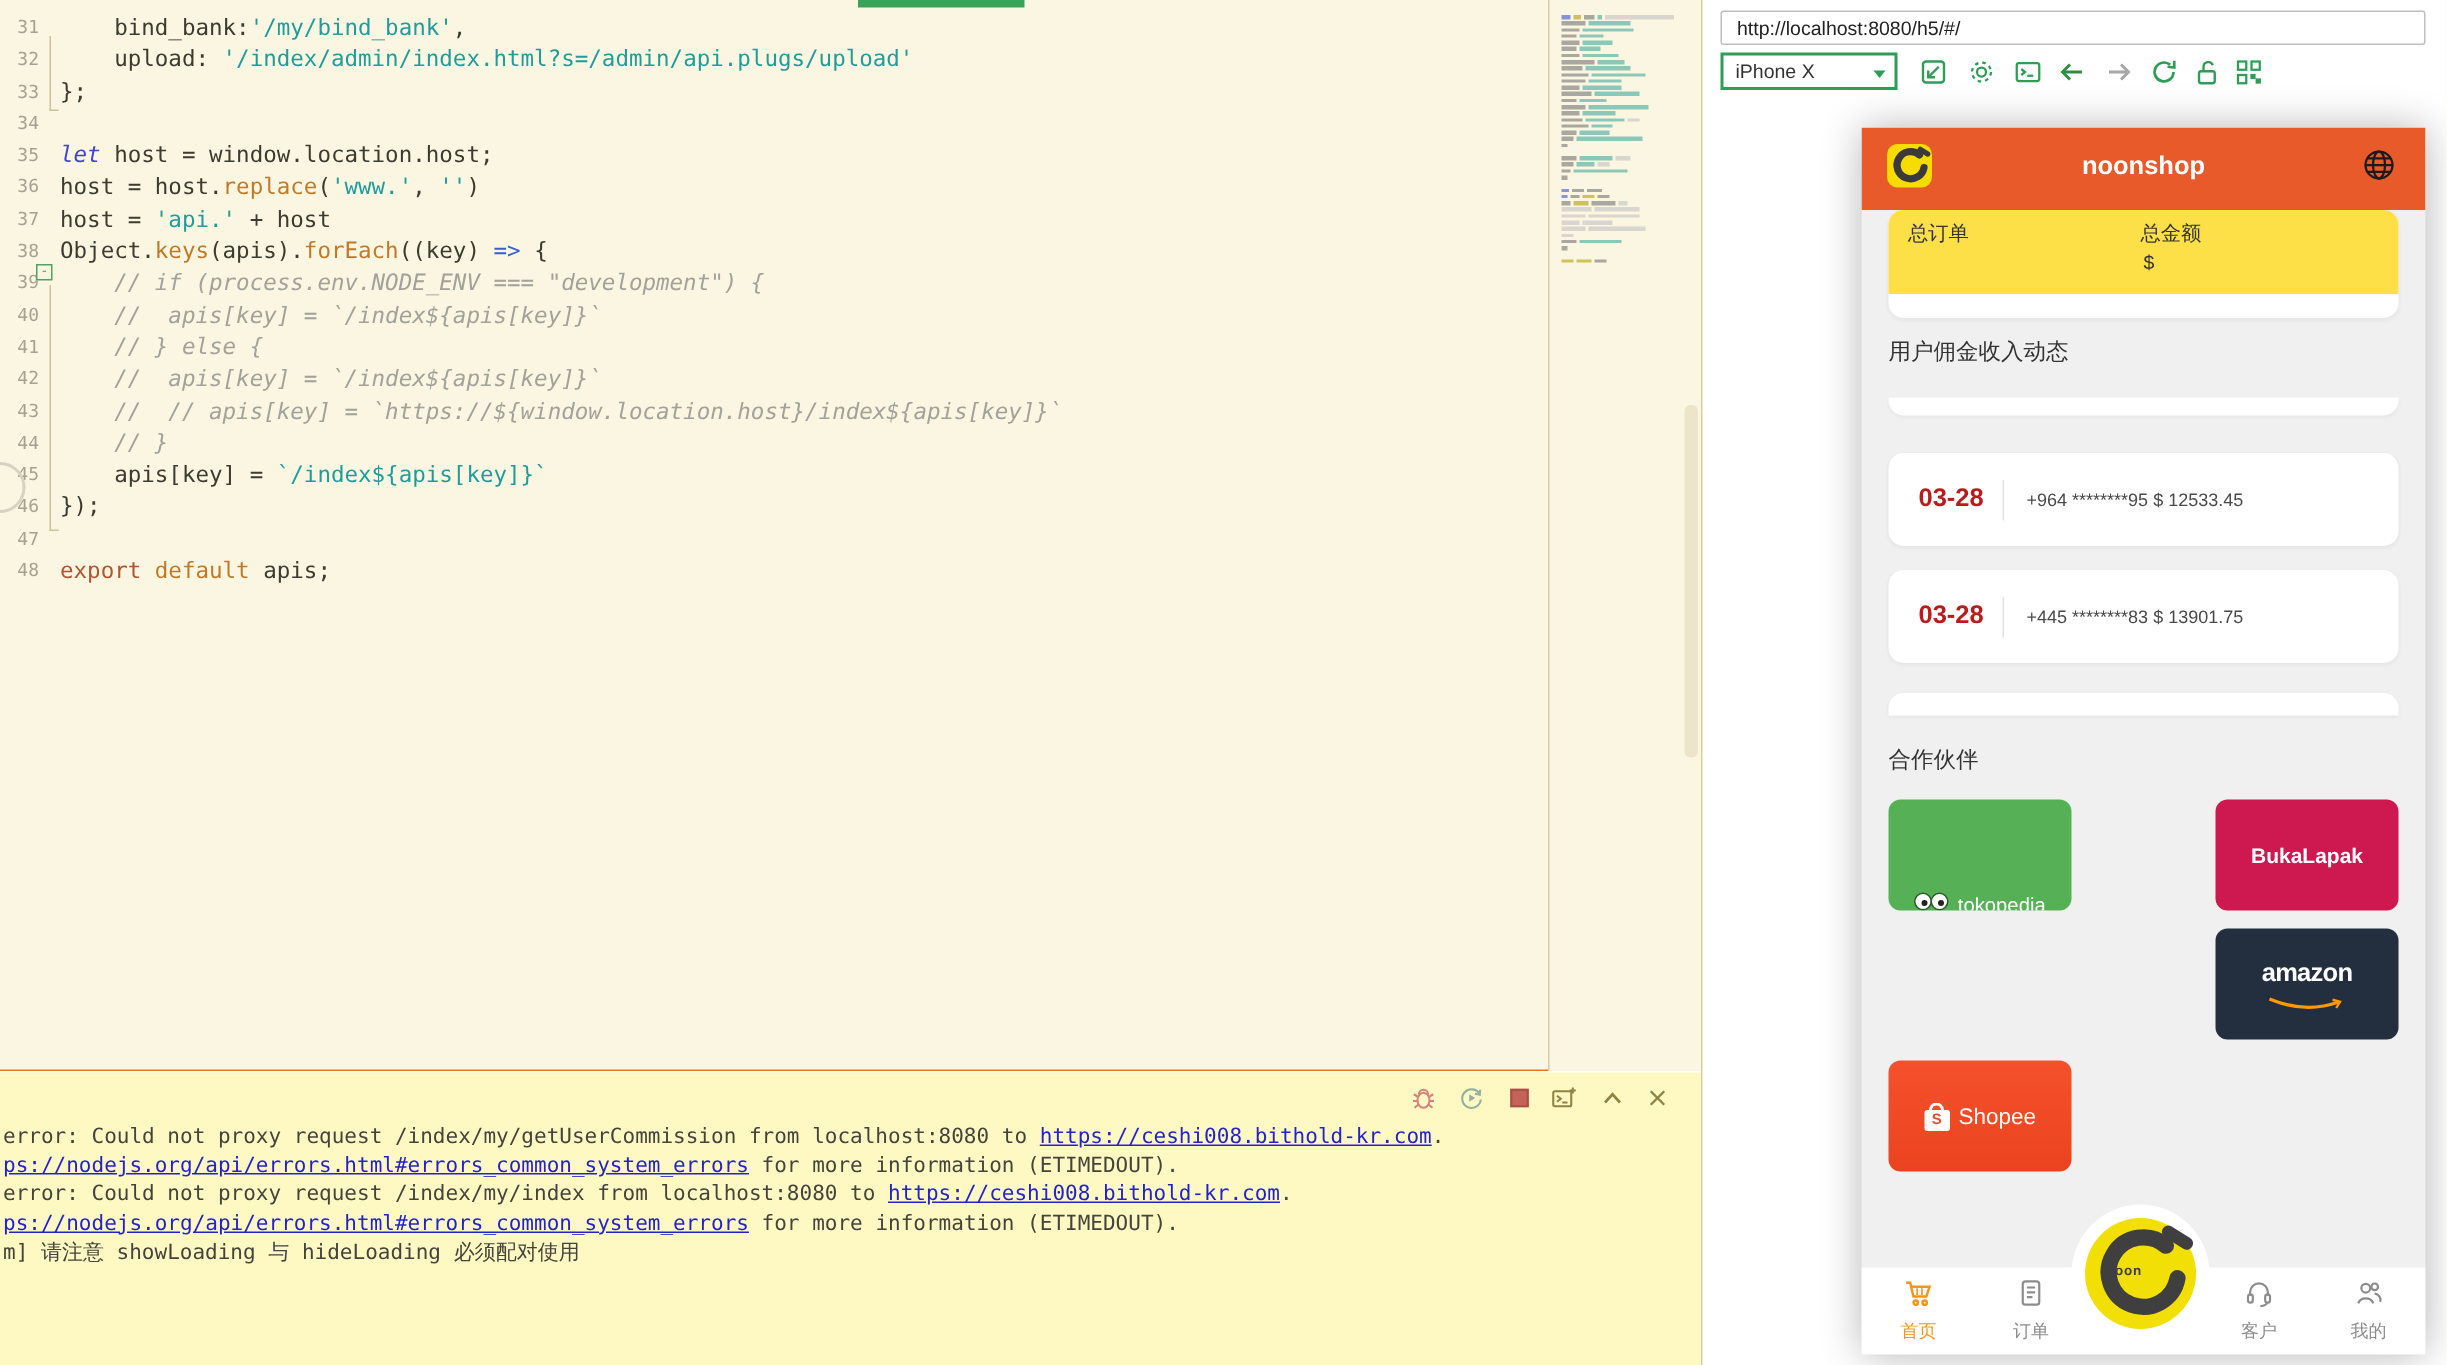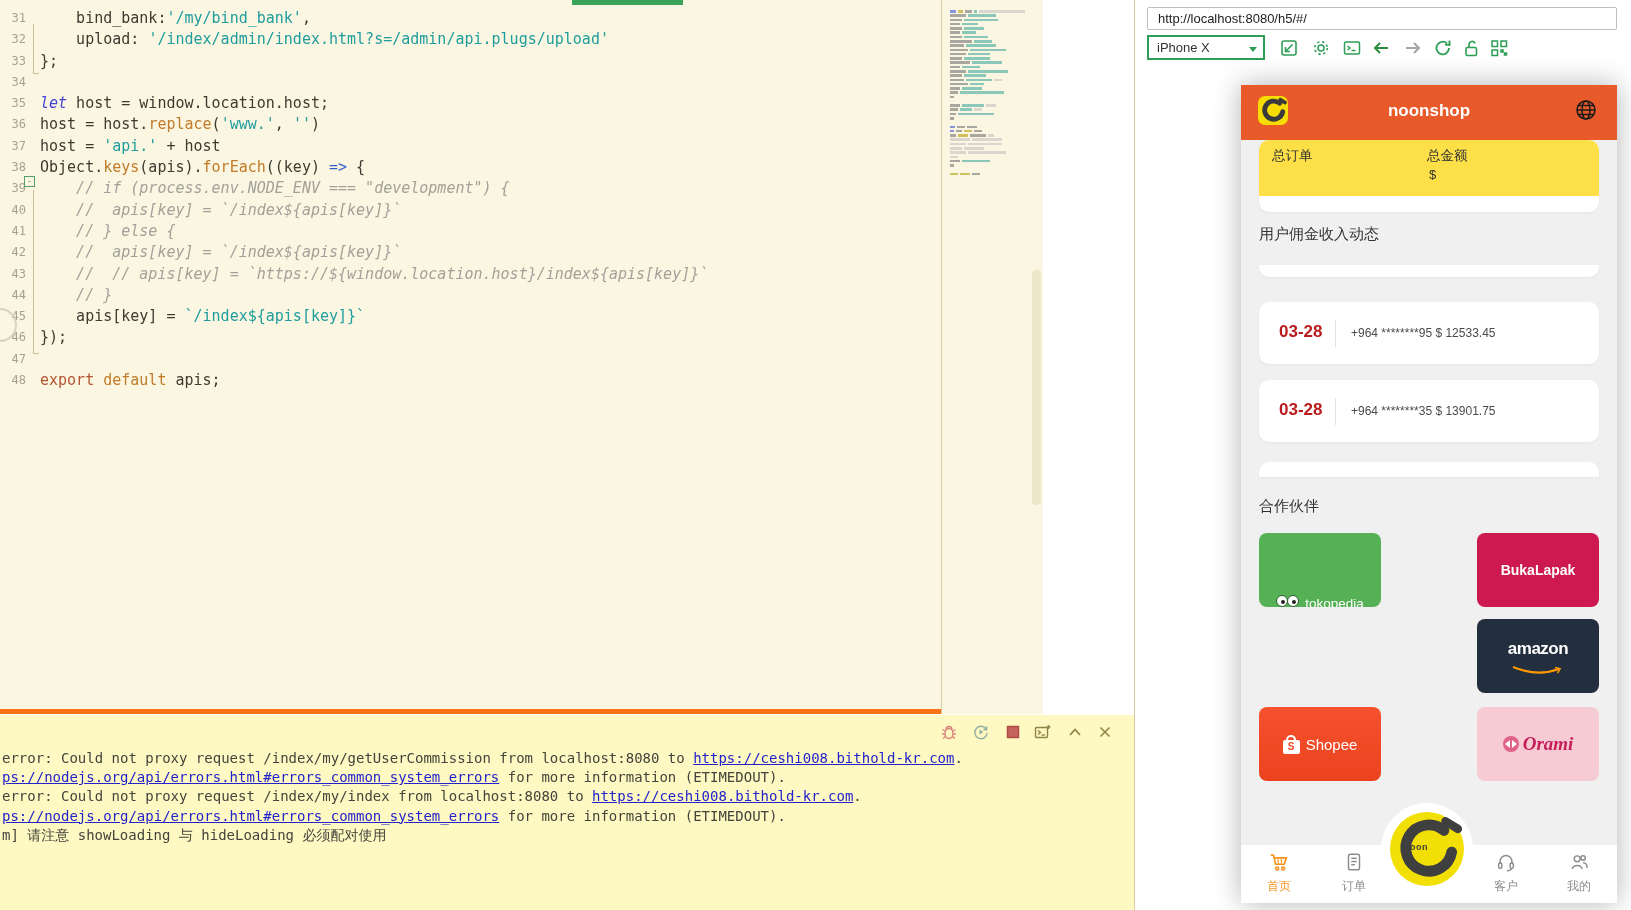--- a/index.html
+++ b/index.html
@@ -4,22 +4,22 @@
 <style>
   * { margin:0; padding:0; box-sizing:border-box; }
   html,body { background:#fff; }
   #root {
     position:relative; width:1631px; height:910px; overflow:hidden;
     font-family:"Liberation Sans", sans-serif;
     background:#fff;
   }
   
   #editor-pane {
-    position:absolute; left:0; top:0; width:1043px; height:714px;
-    background:#FBF6E1; border-bottom:5px solid #f97316;
+    position:absolute; left:0; top:0; width:1134px; height:714px;
+    background:#FBF6E1; border-bottom:1px solid #f97316;
   }
   #top-scroll-indicator { position:absolute; left:572px; top:0; width:111px; height:5px; background:#3AA35A; }
   #code-area { position:absolute; left:0; top:8px; right:102px; bottom:0; font-family:"DejaVu Sans Mono", monospace; font-size:15px; line-height:21.3px; white-space:pre; }
   .code-line { position:relative; height:21.3px; }
   .gutter-num { display:inline-block; width:26px; text-align:right; color:#A8A193; font-size:12px; vertical-align:top; }
   .code-text { position:absolute; left:40px; top:0; }
   .tok-d  { color:#3B3B30; }
   .tok-s  { color:#1F9D9D; }
   .tok-k  { color:#4343D1; font-style:italic; }
   .tok-f  { color:#C07A28; }
@@ -337,21 +337,21 @@
       <div class="card" id="sliver-1"></div>
 
       <div class="card comm-card" id="comm-card-1">
         <span class="comm-date">03-28</span>
         <span class="comm-divider"></span>
         <span class="comm-text"><span>+964 ********95</span> <span>$ 12533.45</span></span>
       </div>
       <div class="card comm-card" id="comm-card-2">
         <span class="comm-date">03-28</span>
         <span class="comm-divider"></span>
-        <span class="comm-text"><span>+964 ********35</span> <span>$ 13901.75</span></span>
+        <span class="comm-text"><span>+445 ********83</span> <span>$ 13901.75</span></span>
       </div>
       <div class="card" id="sliver-2"></div>
 
       <div class="section-title" id="partners-title">合作伙伴</div>
 
       <div class="partner-card pc-col1 pc-row1" id="pc-tokopedia">
         <div id="tokopedia-inner">
           <span id="toko-owl">
             <span class="owl-eye left">
                 <span class="owl-pupil"></span>
@@ -375,24 +375,20 @@
           </svg>
         </span>
       </div>
       <div class="partner-card pc-col1 pc-row3" id="pc-shopee">
         <span id="shopee-bag">
           <span class="bag-handle"></span>
             <span class="bag-body">S</span>
         </span>
         <span class="pc-label">Shopee</span>
       </div>
-      <div class="partner-card pc-col2 pc-row3" id="pc-orami">
-        <span id="orami-mark"></span>
-        <span class="pc-label">Orami</span>
-      </div>
 
       <div id="nav-disc-white"></div>
       <div id="nav-bar">
         <div class="nav-item active" id="nav-home">
           <svg width="22" height="22" viewBox="0 0 24 24" fill="none" stroke="#F7941E" stroke-width="1.8">
             <path d="M3 4.5 h3 l2.3 10 h9.4 l2.3 -7 H7.2"></path>
             <line x1="11" y1="8.5" x2="11" y2="13.5" stroke-width="1.2"></line>
               <line x1="14.5" y1="8.5" x2="14.5" y2="13.5" stroke-width="1.2"></line>
             <circle cx="10" cy="19" r="1.6"></circle>
               <circle cx="16.5" cy="19" r="1.6"></circle>

